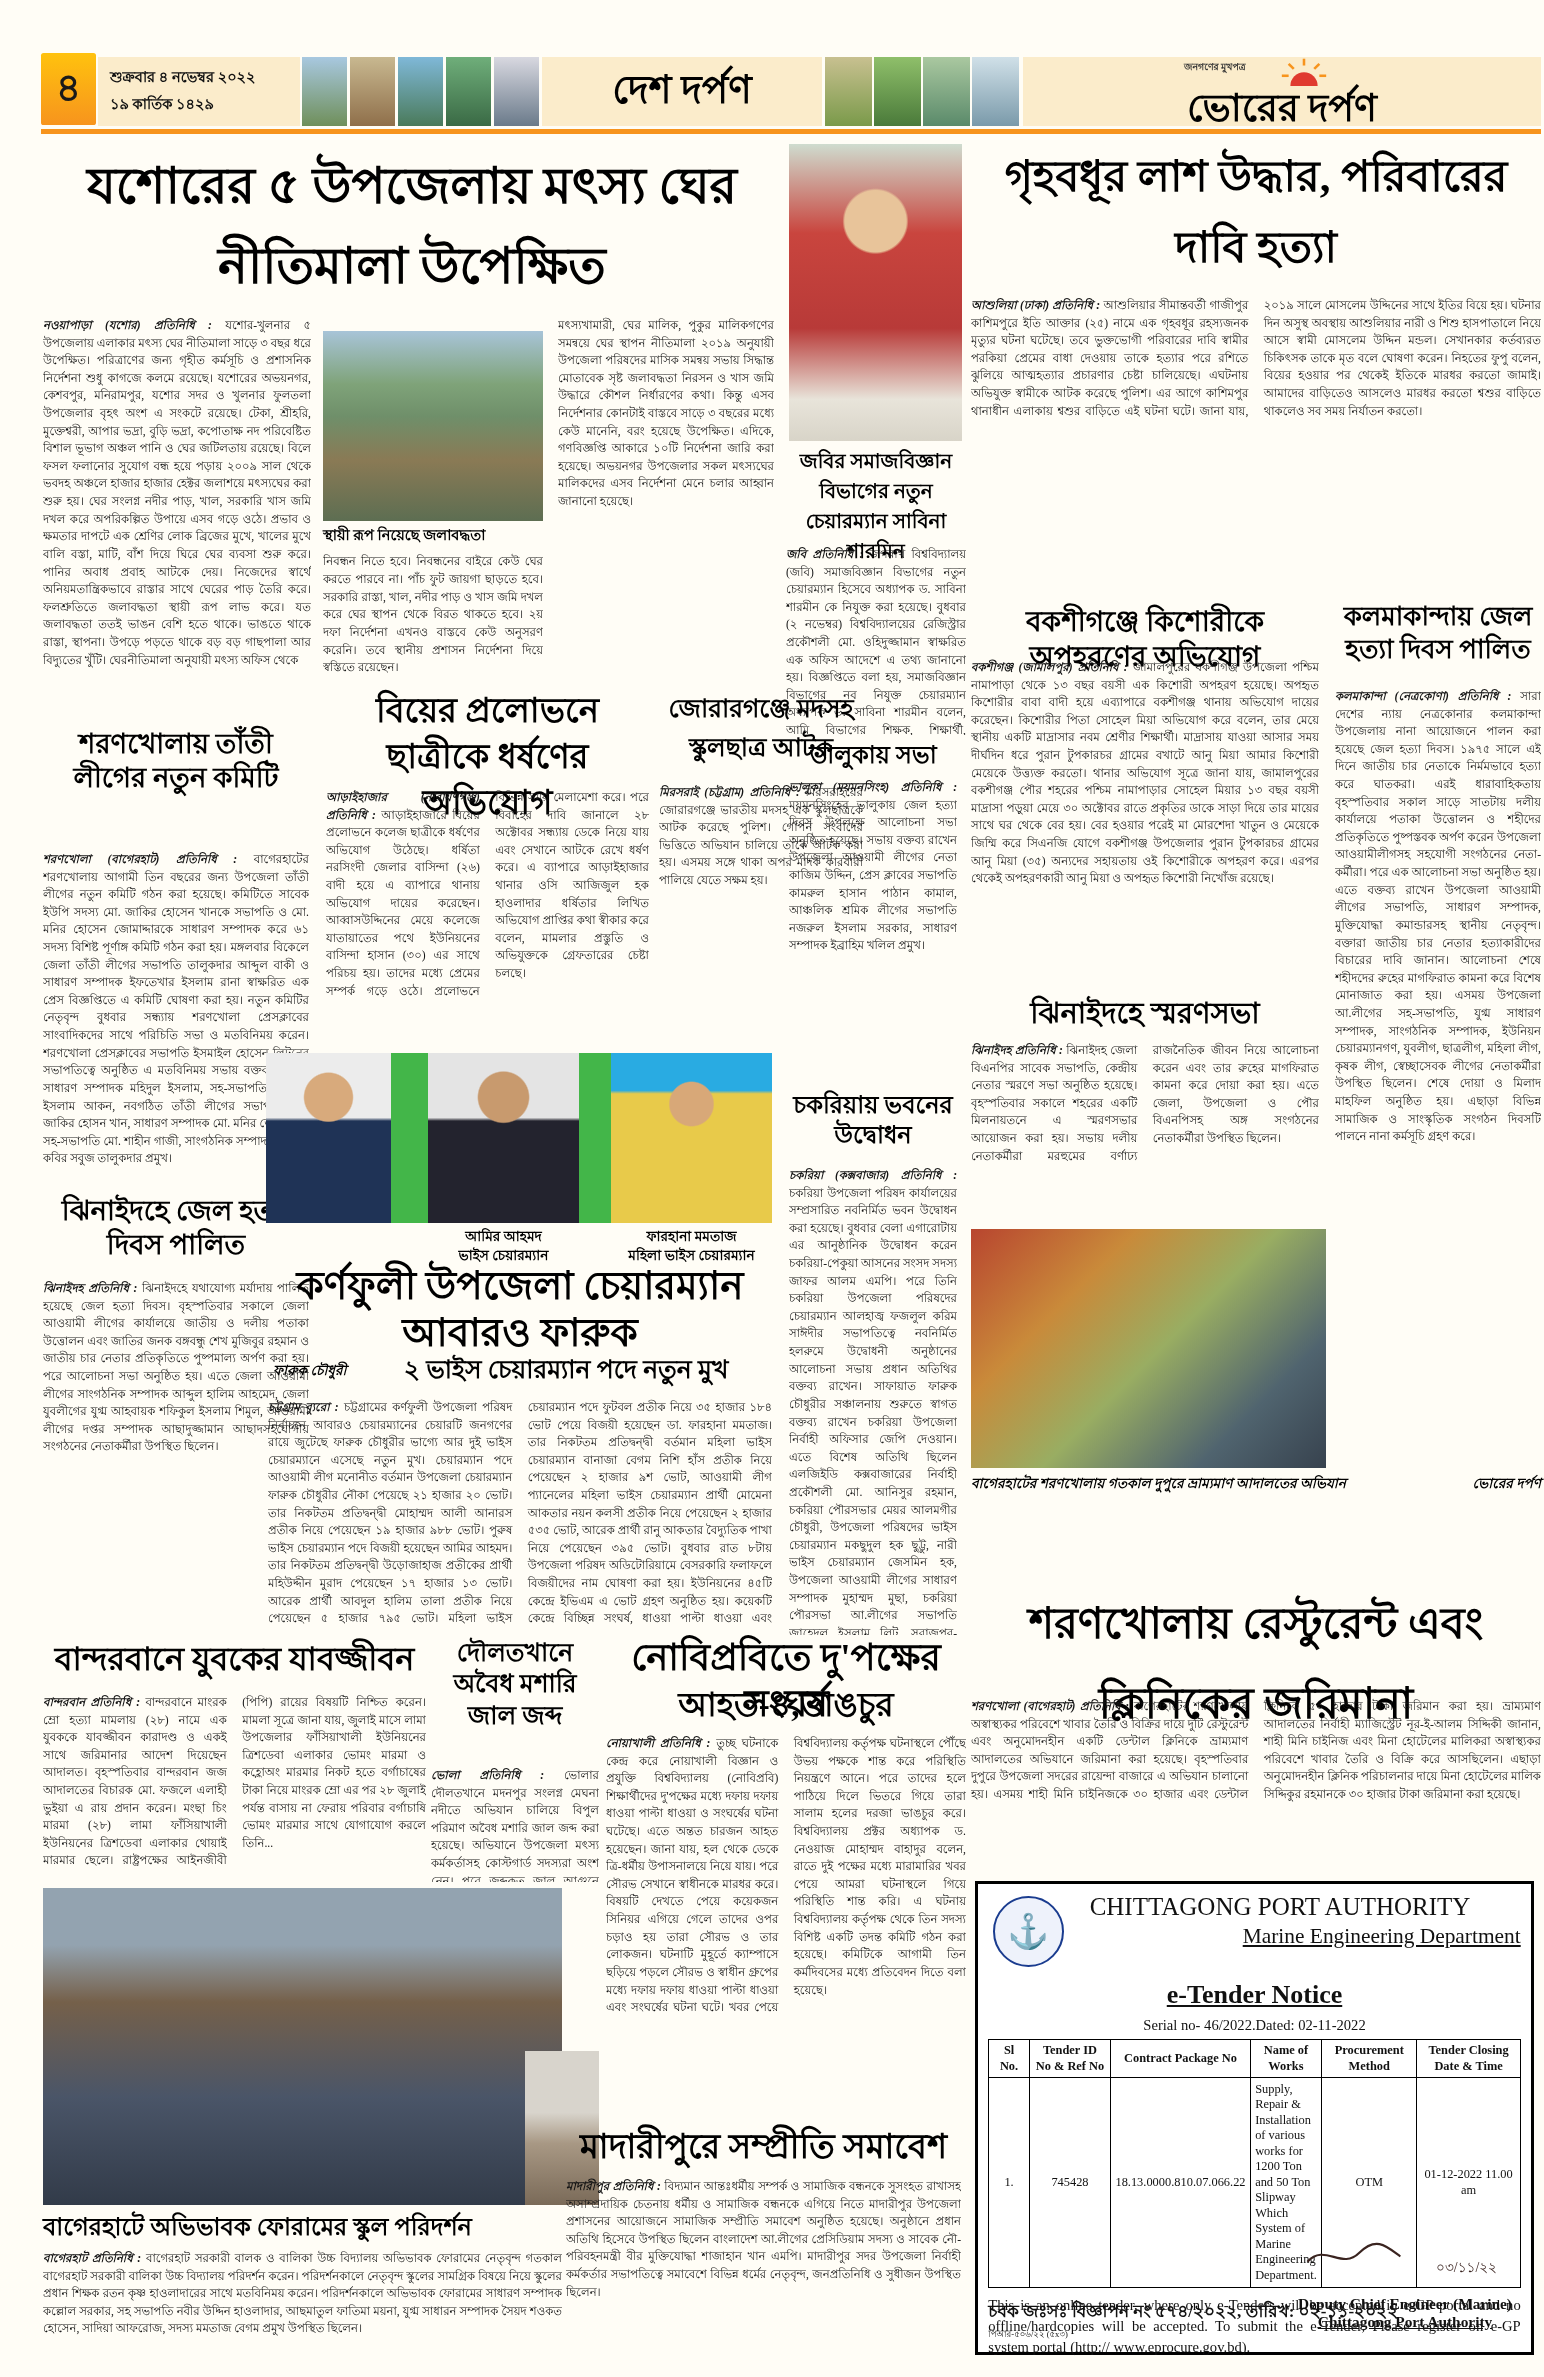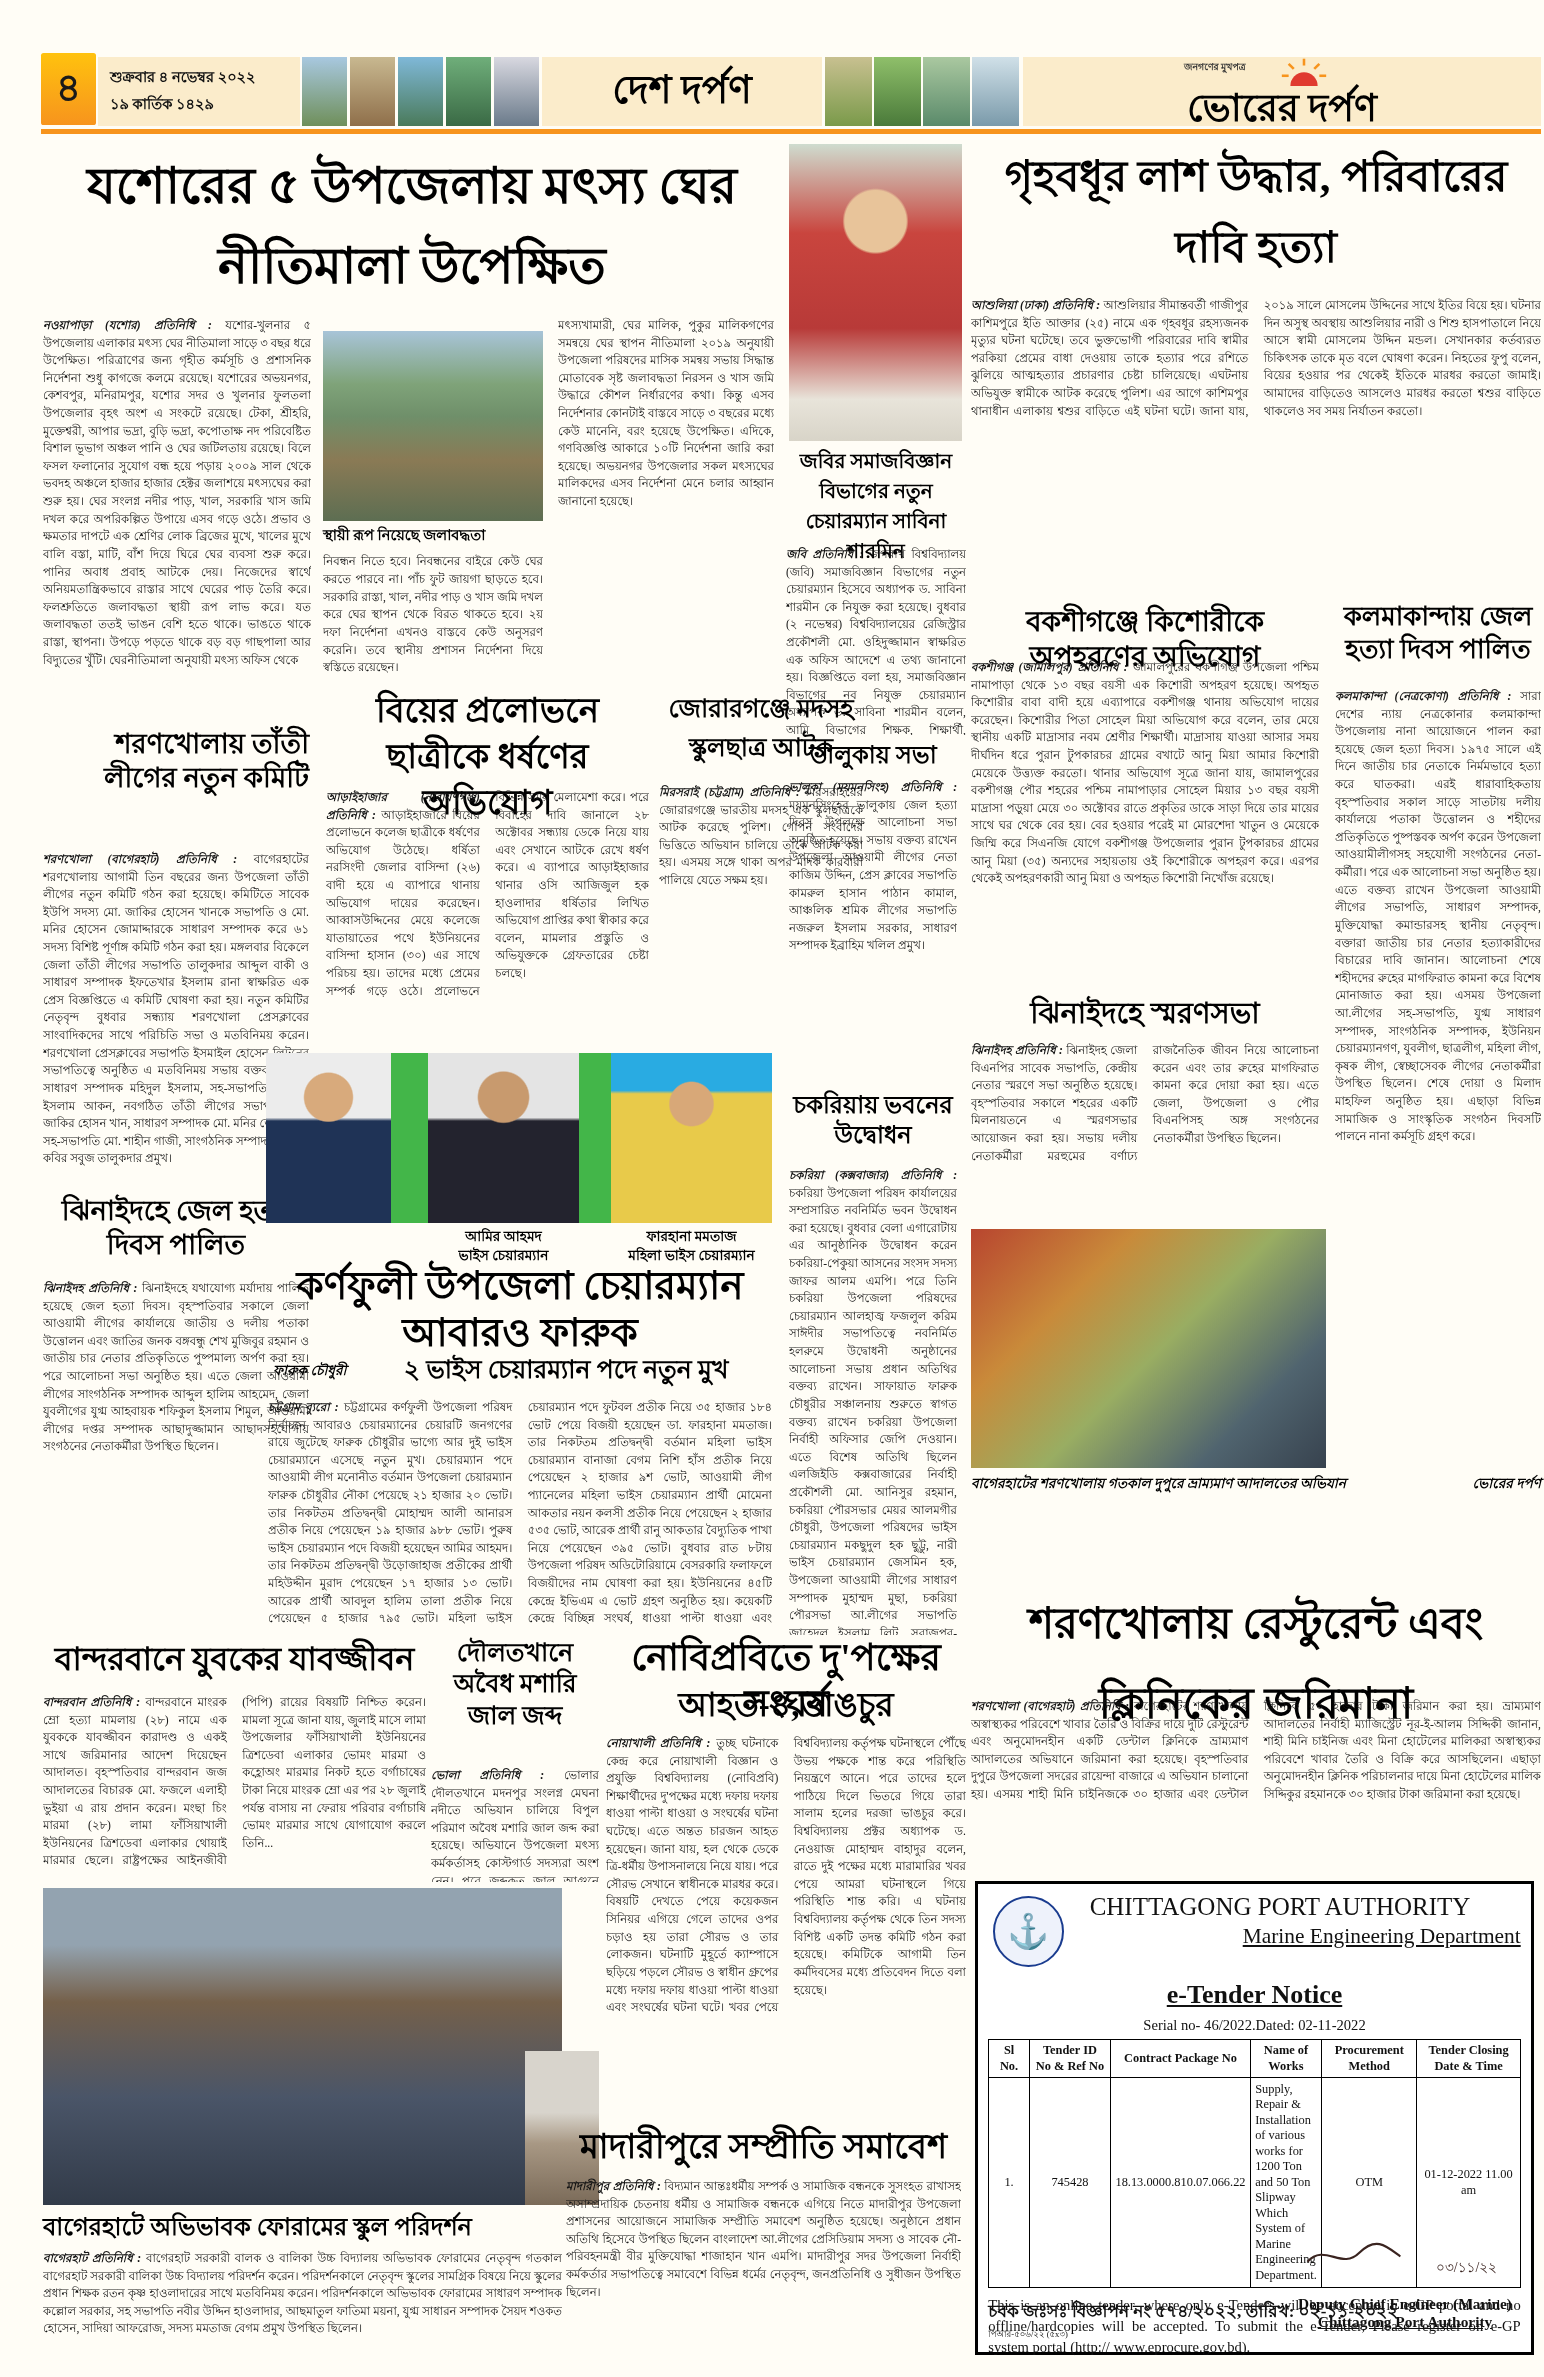--- a/index.html
+++ b/index.html
@@ -138,21 +138,21 @@
   <div class="abs body-text" style="left:789px;top:779px;width:168px;height:305px;">
     <span class="byline">ভালুকা (ময়মনসিংহ) প্রতিনিধি :</span>
     <span>ময়মনসিংহের ভালুকায় জেল হত্যা দিবস উপলক্ষে আলোচনা সভা অনুষ্ঠিত হয়েছে। সভায় বক্তব্য রাখেন উপজেলা আওয়ামী লীগের নেতা কাজিম উদ্দিন, প্রেস ক্লাবের সভাপতি কামরুল হাসান পাঠান কামাল, আঞ্চলিক শ্রমিক লীগের সভাপতি নজরুল ইসলাম সরকার, সাধারণ সম্পাদক ইব্রাহিম খলিল প্রমুখ।</span>
   </div>
   <div class="abs headline" style="left:789px;top:1090px;width:168px;height:72px;font-size:24px;">চকরিয়ায় ভবনের উদ্বোধন</div>
   <div class="abs body-text" style="left:789px;top:1167px;width:168px;height:468px;">
     <span class="byline">চকরিয়া (কক্সবাজার) প্রতিনিধি :</span>
     <span>চকরিয়া উপজেলা পরিষদ কার্যালয়ের সম্প্রসারিত নবনির্মিত ভবন উদ্বোধন করা হয়েছে। বুধবার বেলা এগারোটায় এর আনুষ্ঠানিক উদ্বোধন করেন চকরিয়া-পেকুয়া আসনের সংসদ সদস্য জাফর আলম এমপি। পরে তিনি চকরিয়া উপজেলা পরিষদের চেয়ারম্যান আলহাজ্ব ফজলুল করিম সাঈদীর সভাপতিত্বে নবনির্মিত হলরুমে উদ্বোধনী অনুষ্ঠানের আলোচনা সভায় প্রধান অতিথির বক্তব্য রাখেন। সাফায়াত ফারুক চৌধুরীর সঞ্চালনায় শুরুতে স্বাগত বক্তব্য রাখেন চকরিয়া উপজেলা নির্বাহী অফিসার জেপি দেওয়ান। এতে বিশেষ অতিথি ছিলেন এলজিইডি কক্সবাজারের নির্বাহী প্রকৌশলী মো. আনিসুর রহমান, চকরিয়া পৌরসভার মেয়র আলমগীর চৌধুরী, উপজেলা পরিষদের ভাইস চেয়ারম্যান মকছুদুল হক ছুট্টু, নারী ভাইস চেয়ারম্যান জেসমিন হক, উপজেলা আওয়ামী লীগের সাধারণ সম্পাদক মুহাম্মদ মুছা, চকরিয়া পৌরসভা আ.লীগের সভাপতি জাহেদুল ইসলাম লিটু, সুরাজপুর-মানিকপুর ইউনিয়ন পরিষদের চেয়ারম্যান আজিমুল হক প্রমুখ।</span>
   </div>
 
-  <div class="abs headline" style="left:43px;top:727px;width:266px;height:120px;font-size:27.5px;text-align:right;">শরণখোলায় তাঁতী লীগের নতুন কমিটি</div>
+  <div class="abs headline" style="left:43px;top:727px;width:266px;height:120px;font-size:27.5px;">শরণখোলায় তাঁতী লীগের নতুন কমিটি</div>
   <div class="abs body-text" style="left:43px;top:851px;width:266px;height:338px;">
     <span class="byline">শরণখোলা (বাগেরহাট) প্রতিনিধি :</span>
     <span>বাগেরহাটের শরণখোলায় আগামী তিন বছরের জন্য উপজেলা তাঁতী লীগের নতুন কমিটি গঠন করা হয়েছে। কমিটিতে সাবেক ইউপি সদস্য মো. জাকির হোসেন খানকে সভাপতি ও মো. মনির হোসেন জোমাদ্দারকে সাধারণ সম্পাদক করে ৬১ সদস্য বিশিষ্ট পূর্ণাঙ্গ কমিটি গঠন করা হয়। মঙ্গলবার বিকেলে জেলা তাঁতী লীগের সভাপতি তালুকদার আব্দুল বাকী ও সাধারণ সম্পাদক ইফতেখার ইসলাম রানা স্বাক্ষরিত এক প্রেস বিজ্ঞপ্তিতে এ কমিটি ঘোষণা করা হয়। নতুন কমিটির নেতৃবৃন্দ বুধবার সন্ধ্যায় শরণখোলা প্রেসক্লাবের সাংবাদিকদের সাথে পরিচিতি সভা ও মতবিনিময় করেন। শরণখোলা প্রেসক্লাবের সভাপতি ইসমাইল হোসেন লিটনের সভাপতিত্বে অনুষ্ঠিত এ মতবিনিময় সভায় বক্তব্য রাখেন, সাধারণ সম্পাদক মহিদুল ইসলাম, সহ-সভাপতি নজরুল ইসলাম আকন, নবগঠিত তাঁতী লীগের সভাপতি মো. জাকির হোসন খান, সাধারণ সম্পাদক মো. মনির জোমাদ্দার, সহ-সভাপতি মো. শাহীন গাজী, সাংগঠনিক সম্পাদক হুমায়ুন কবির সবুজ তালুকদার প্রমুখ।</span>
   </div>
   <div class="abs headline" style="left:43px;top:1194px;width:266px;height:81px;font-size:27.5px;">ঝিনাইদহে জেল হত্যা দিবস পালিত</div>
   <div class="abs body-text" style="left:43px;top:1280px;width:266px;height:352px;">
     <span class="byline">ঝিনাইদহ প্রতিনিধি :</span>
     <span>ঝিনাইদহে যথাযোগ্য মর্যাদায় পালিত হয়েছে জেল হত্যা দিবস। বৃহস্পতিবার সকালে জেলা আওয়ামী লীগের কার্যালয়ে জাতীয় ও দলীয় পতাকা উত্তোলন এবং জাতির জনক বঙ্গবন্ধু শেখ মুজিবুর রহমান ও জাতীয় চার নেতার প্রতিকৃতিতে পুষ্পমাল্য অর্পণ করা হয়। পরে আলোচনা সভা অনুষ্ঠিত হয়। এতে জেলা আওয়ামী লীগের সাংগঠনিক সম্পাদক আব্দুল হালিম আহমেদ, জেলা যুবলীগের যুগ্ম আহবায়ক শফিকুল ইসলাম শিমুল, আওয়ামী লীগের দপ্তর সম্পাদক আছাদুজ্জামান আছাদসহযোগীয় সংগঠনের নেতাকর্মীরা উপস্থিত ছিলেন।</span>
   </div>
 

